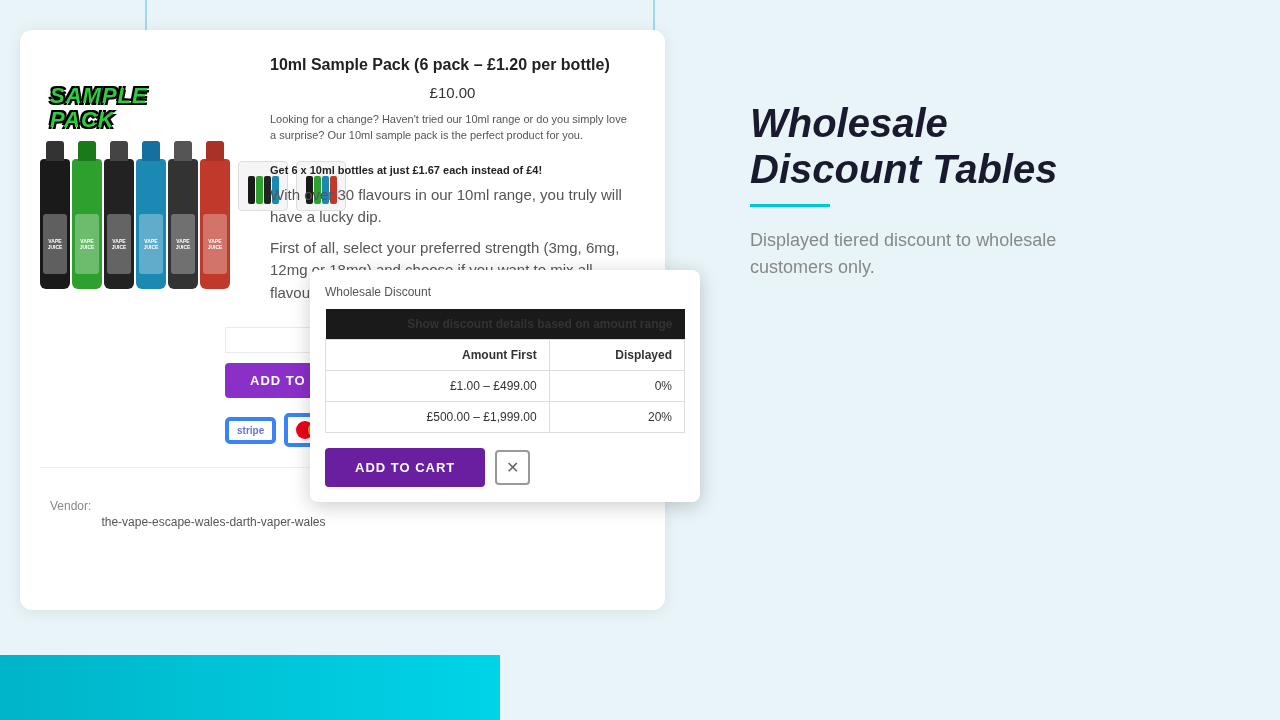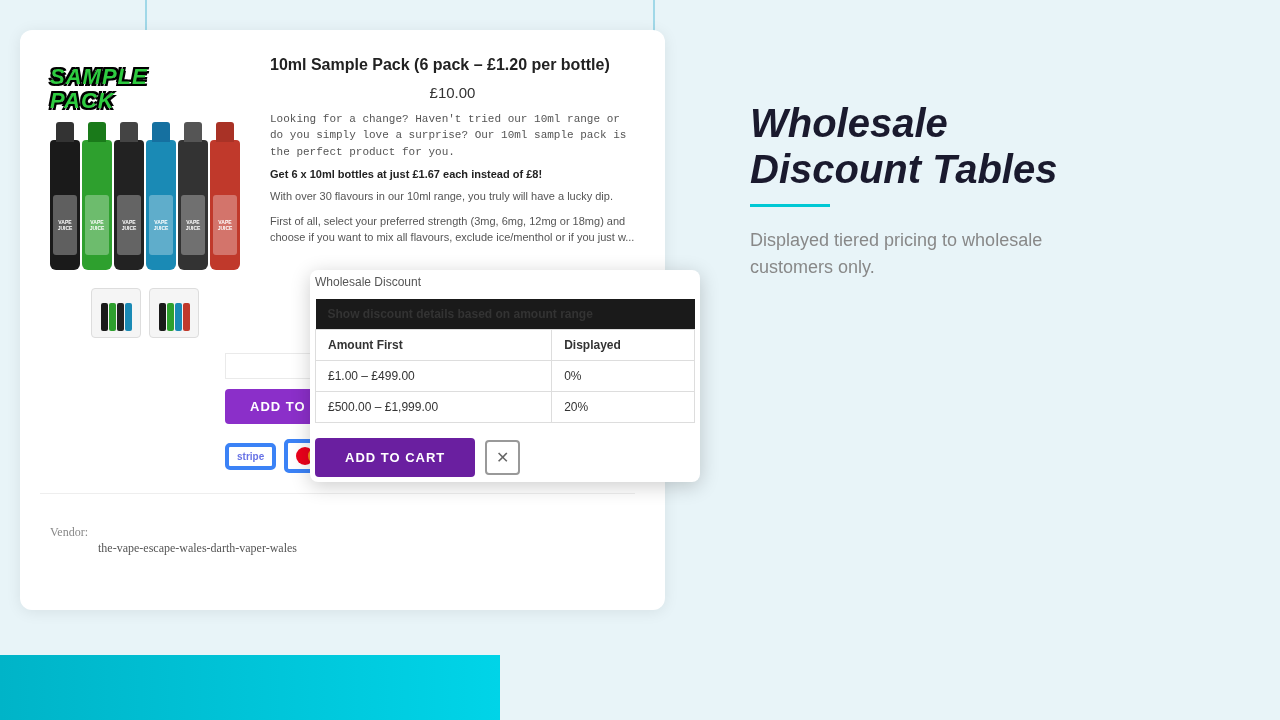--- a/index.html
+++ b/index.html
@@ -70,21 +70,21 @@
       display: flex;
       gap: 20px;
       margin-bottom: 15px;
     }
 
     
     .product-image-area {
       width: 210px;
       flex-shrink: 0;
       display: flex;
-      flex-direction: column;
+      flex-direction: row;
       align-items: center;
       gap: 8px;
     }
 
     .product-main-image {
       width: 210px;
       height: 220px;
       position: relative;
       display: flex;
       align-items: flex-end;
@@ -202,49 +202,48 @@
       font-size: 15px;
       color: #333;
       text-align: center;
       margin-bottom: 10px;
     }
 
     .product-description {
       font-size: 11px;
       color: #555;
       line-height: 1.5;
-      margin-bottom: 8px;
-      font-family: Liberation Mono, monospace;
+      margin-bottom: 20px;
     }
 
     .product-highlight {
       font-size: 11px;
       font-weight: 700;
       color: #222;
       margin-bottom: 8px;
     }
 
     .product-desc-extra {
-      font-size: 11px;
+      font-size: 15px;
       color: #555;
       line-height: 1.5;
       margin-bottom: 8px;
     }
 
     
     .discount-popup {
       position: absolute;
       top: 240px;
       left: 290px;
       width: 390px;
       background: #fff;
       border-radius: 8px;
       box-shadow: 0 4px 20px rgba(0,0,0,0.2);
       z-index: 10;
-      padding: 5px;
+      padding: 15px;
     }
 
     .discount-popup-title {
       font-size: 12px;
       color: #555;
       margin-bottom: 10px;
     }
 
     .discount-table {
       width: 100%;
@@ -261,21 +260,21 @@
       font-size: 12px;
       font-weight: 600;
       text-align: center;
     }
 
     .discount-table tr td {
       padding: 8px 12px;
       font-size: 12px;
       color: #333;
       border: 1px solid #ddd;
-      text-align: left;
+      text-align: right;
     }
 
     .discount-table thead td {
       border: none;
     }
 
     .discount-table .col-header {
       font-weight: 700;
     }
 
@@ -417,21 +416,20 @@
       opacity: 0.9;
     }
 
     
     .vendor-section {
       display: flex;
       align-items: center;
       gap: 10px;
       padding-top: 15px;
       border-top: 1px solid #eee;
-      font-family: Liberation Serif, serif;
     }
     .vendor-label {
       font-size: 12px;
       color: #888;
     }
     .vendor-value {
       font-size: 12px;
       color: #555;
       margin-top: 32px;
     }
@@ -536,21 +534,21 @@
                 <div class="thumb-bottle" style="background:#c0392b;"></div>
               </div>
             </div>
           </div>
         </div>
 
         <div class="product-info">
           <div class="product-title">10ml Sample Pack (6 pack – £1.20 per bottle)</div>
           <div class="product-price">£10.00</div>
           <div class="product-description">Looking for a change? Haven't tried our 10ml range or do you simply love a surprise? Our 10ml sample pack is the perfect product for you.</div>
-          <div class="product-highlight">Get 6 x 10ml bottles at just £1.67 each instead of £8!</div>
+          <div class="product-highlight">Get 6 x 10ml bottles at just £1.67 each instead of £4!</div>
           <div class="product-desc-extra">With over 30 flavours in our 10ml range, you truly will have a lucky dip.</div>
           <div class="product-desc-extra">First of all, select your preferred strength (3mg, 6mg, 12mg or 18mg) and choose if you want to mix all flavours, exclude ice/menthol or if you just w...</div>
         </div>
       </div>
 
       <div style="padding: 0 0 0 185px; opacity:0.6;">
         <table class="discount-table-bg">
           <tbody>
               <tr>
             <td>£500.00 – £1,999.00</td>
@@ -618,18 +616,18 @@
           <div class="btn-close-popup">✕</div>
         </div>
       </div>
 
     </div>
   </div>
 
   <div class="wholesale-section">
     <div class="wholesale-title">Wholesale<br>Discount Tables</div>
     <div class="wholesale-underline"></div>
-    <div class="wholesale-desc">Displayed tiered pricing to wholesale customers only.</div>
+    <div class="wholesale-desc">Displayed tiered discount to wholesale customers only.</div>
   </div>
 
 </div>
 
 <div class="bottom-bar"></div>
 
 </body></html>

